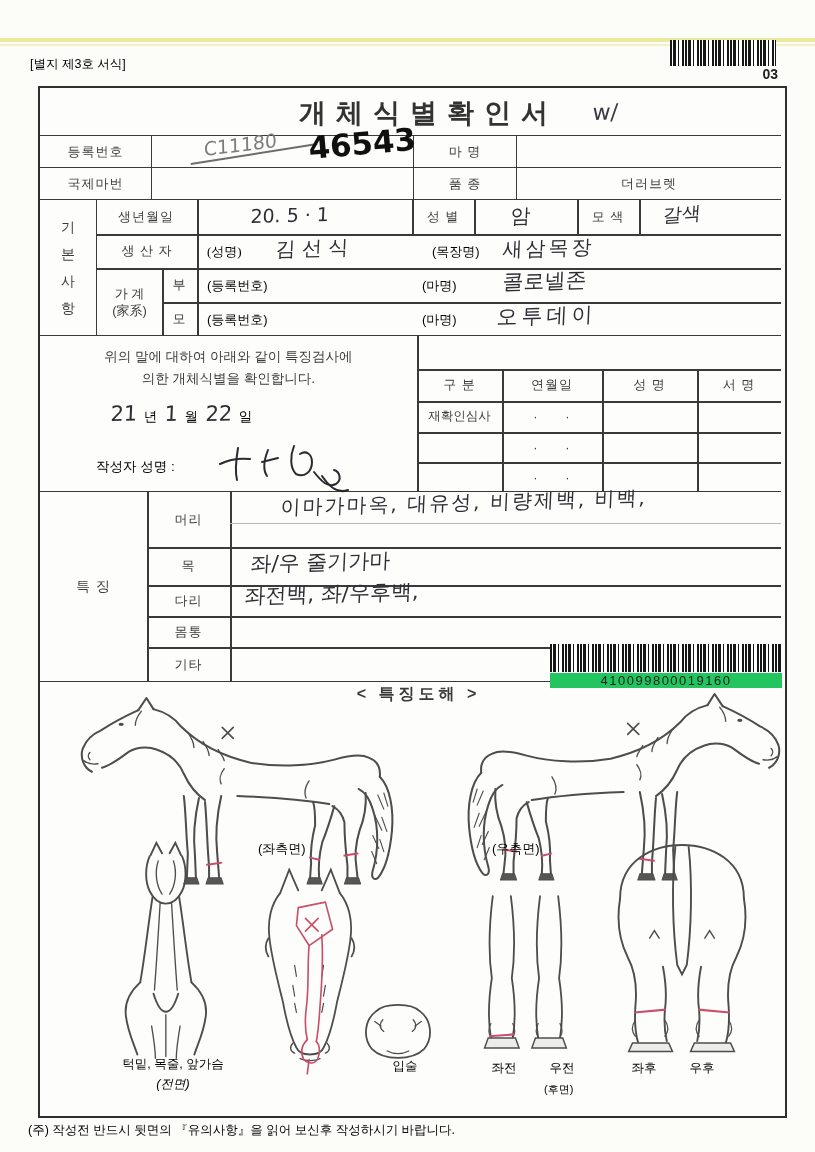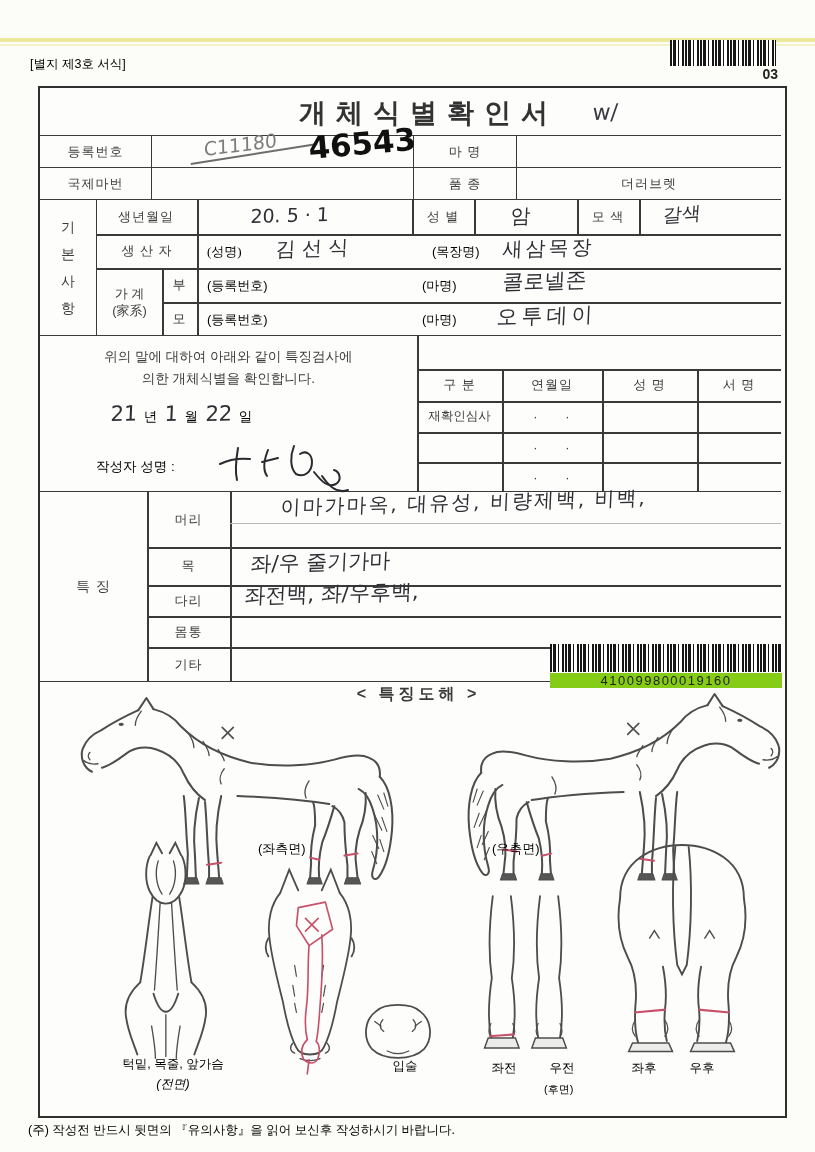--- a/index.html
+++ b/index.html
@@ -167,21 +167,21 @@
       <div class="abs lab" style="left:107px;top:155px;width:83px;height:35px;">기타</div>
 
       <div class="abs hand" style="left:240px;top:2px;font-size:20px;letter-spacing:2px;">이마가마옥, 대유성, 비량제백, 비백,</div>
       <div class="abs hand" style="left:210px;top:58px;font-size:21px;">좌/우 줄기가마</div>
       <div class="abs hand" style="left:204px;top:90px;font-size:21px;">좌전백,    좌/우후백,</div>
       <div class="abs hand" style="left:210px;top:126px;font-size:19px;"></div>
       <div class="abs hand" style="left:210px;top:158px;font-size:19px;"></div>
 
       <div class="abs barcode" style="left:510px;top:152px;width:232px;height:28px;"></div>
       <div class="abs" style="left:510px;top:181px;width:232px;text-align:center;font-size:13px;color:#222;
-           letter-spacing:1.5px;background:#84cc16;">410099800019160</div>
+           letter-spacing:1.5px;background:#22c55e;">410099800019160</div>
     </div>
 
     <div class="abs" style="left:0;top:594px;width:741px;height:430px;overflow:visible;">
       <div class="abs" style="left:0;top:2px;width:741px;text-align:center;font-size:16px;font-weight:bold;
            letter-spacing:4px;color:#3a3a3a;padding-left:16px;">&lt; 특징도해 &gt;</div>
 
       <svg class="abs lineart" style="left:30px;top:14px;" width="365" height="198" viewBox="0 0 360 196">
         <g id="horseSide" stroke="#4d4d4d" stroke-width="2" fill="none" stroke-linecap="round" stroke-linejoin="round">
           <path d="M21,75 C13,71 9,61 12,52 C15,44 21,38 30,34 C44,25 56,19 67,14"></path>
           <path d="M67,14 L75,2 L82,13"></path>

